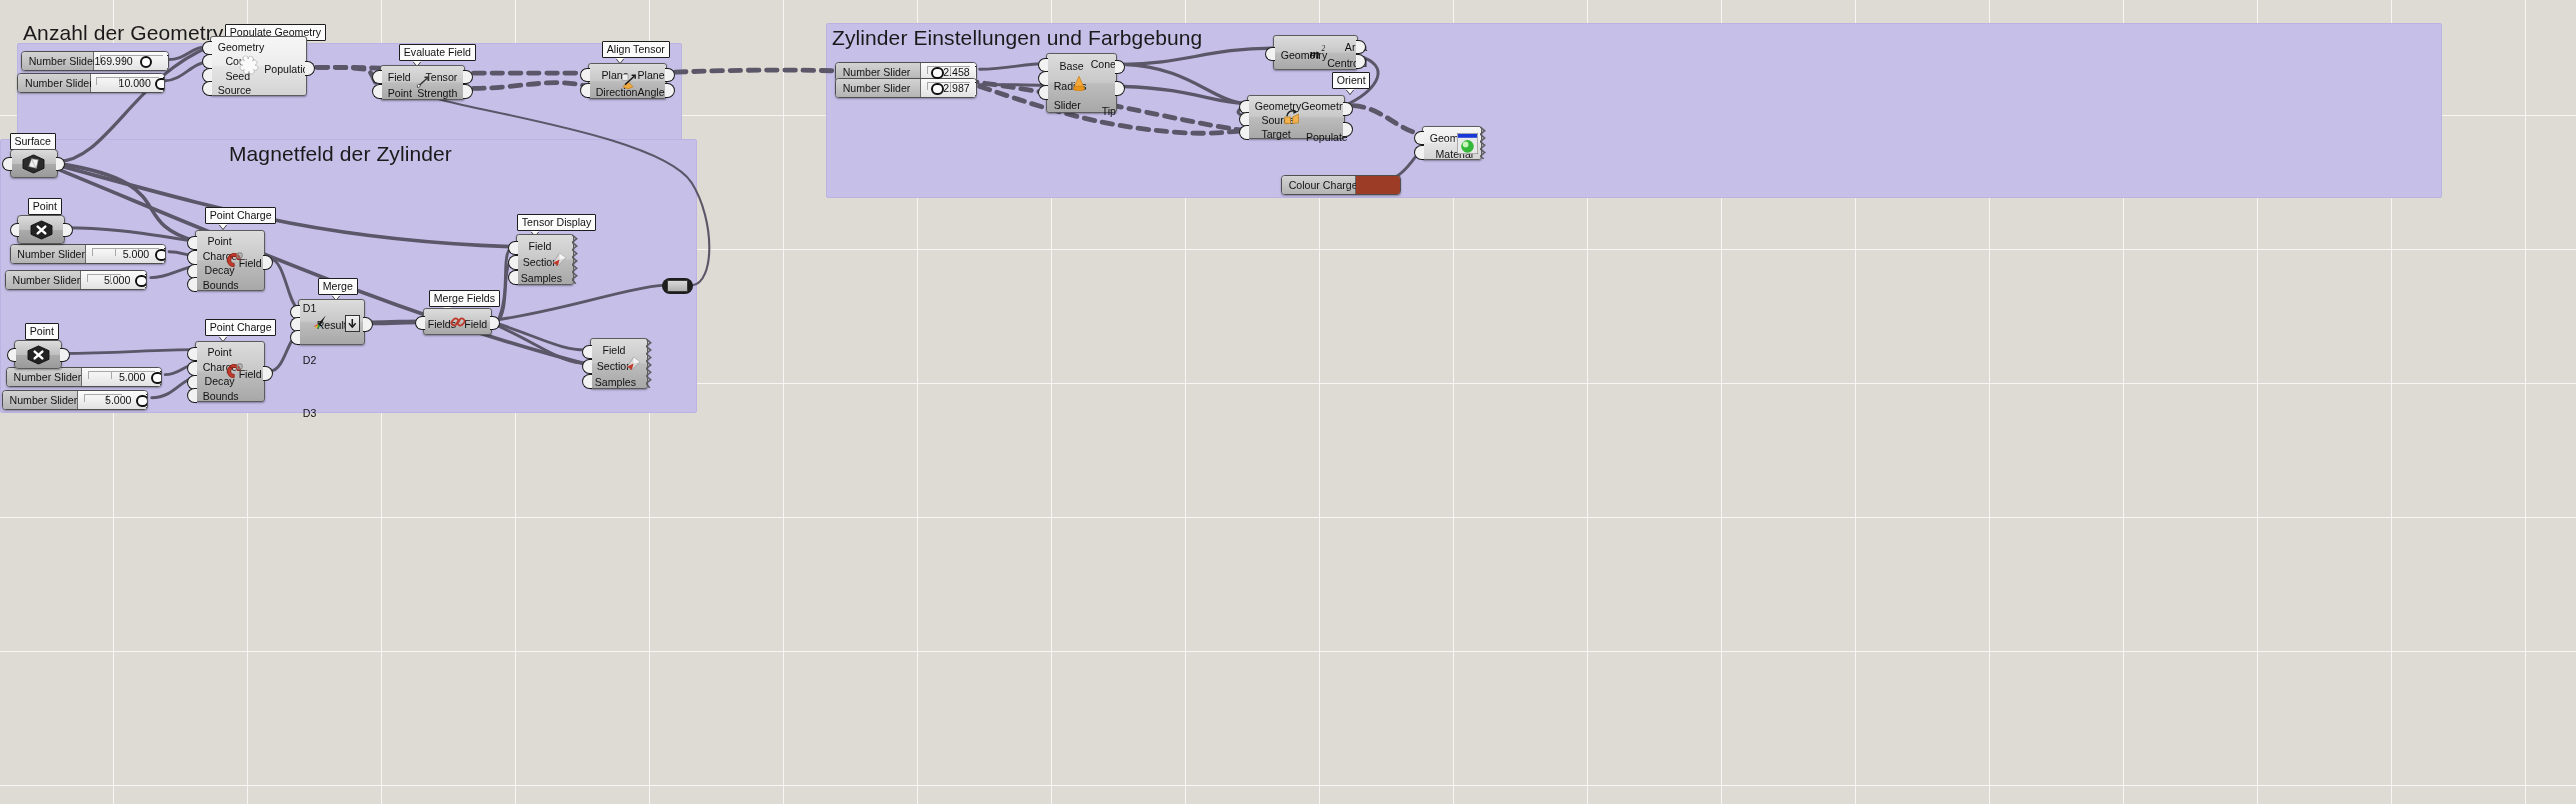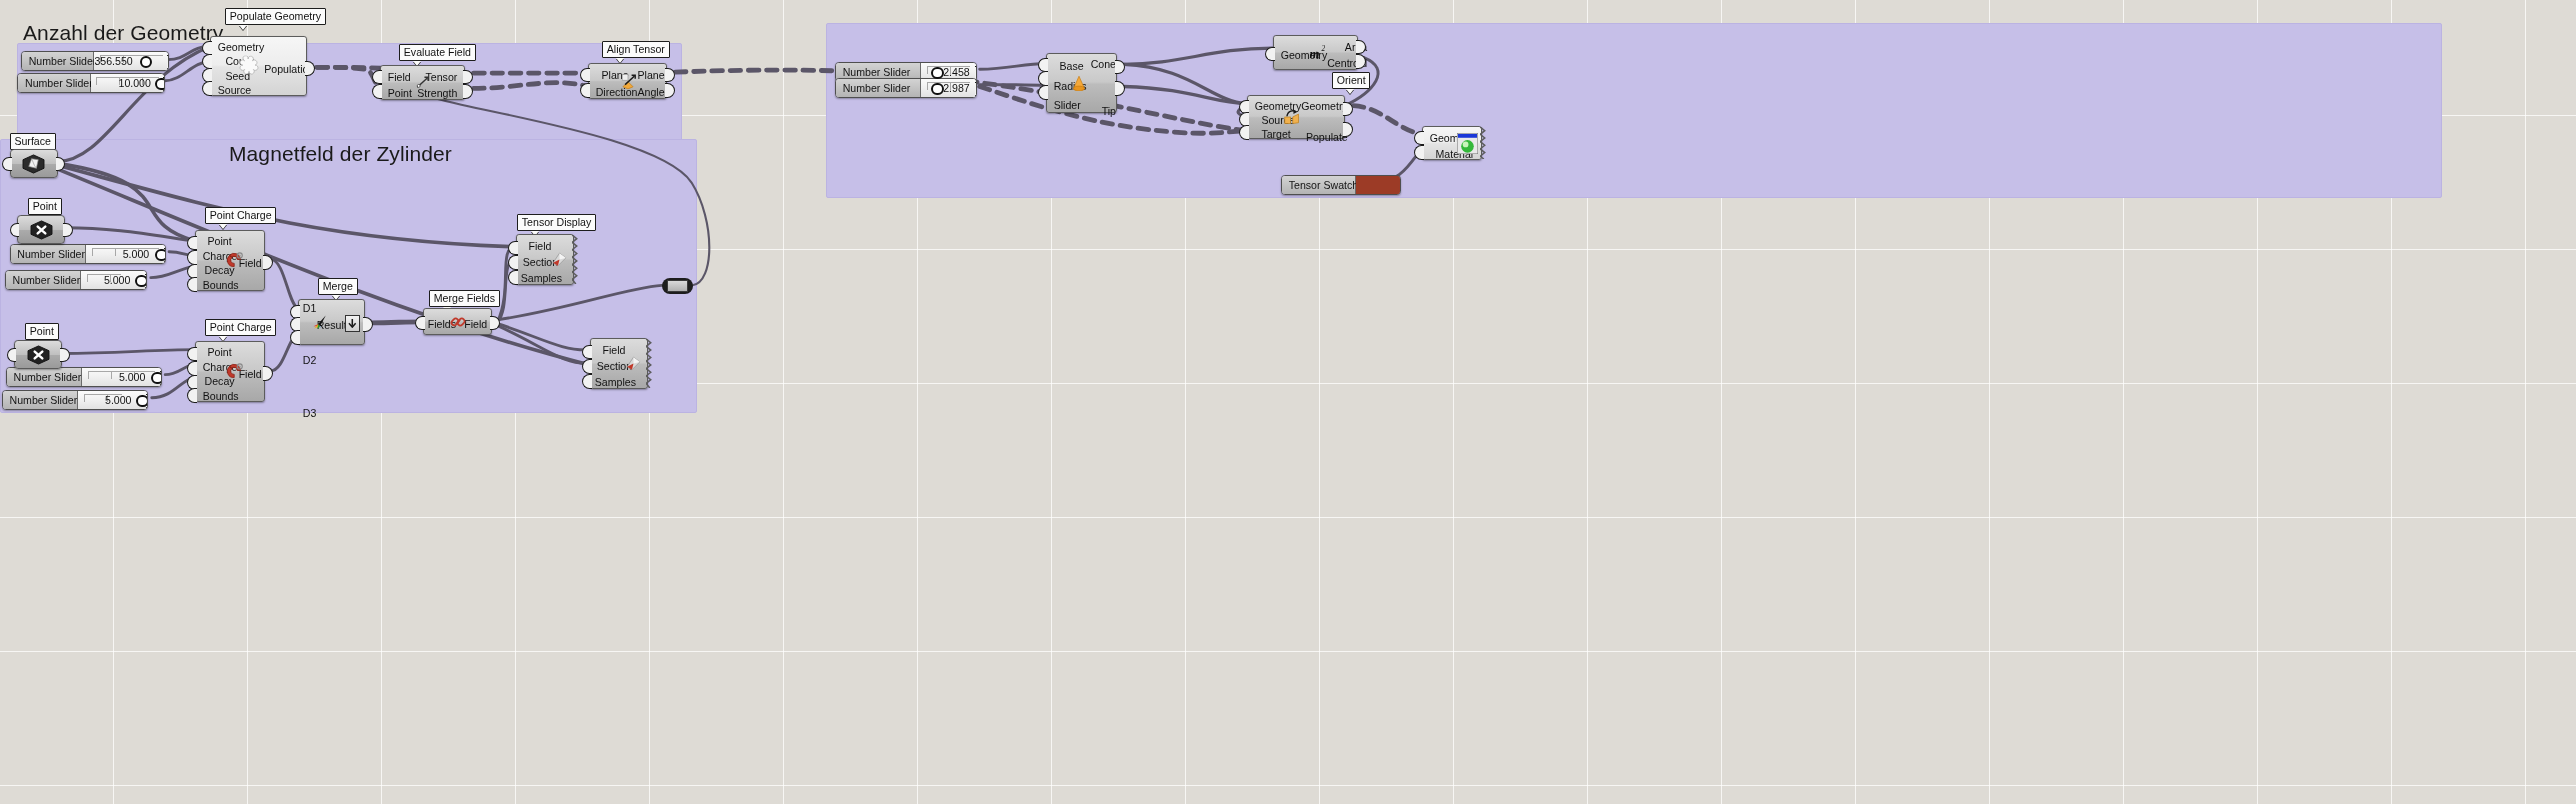--- a/index.html
+++ b/index.html
@@ -150,20 +150,21 @@
 <body>
 
 <div id="canvas">
 
   <div class="grp" style="left:17.3px;top:43px;width:663px;height:147px;"></div>
   <div class="grp" style="left:0px;top:139px;width:695px;height:272px;"></div>
   <div class="grp" style="left:826px;top:23px;width:1614px;height:173px;"></div>
 
   <div class="grp-title" style="left:23px;top:21px;">Anzahl der Geometry</div>
   <div class="grp-title" style="left:229px;top:142px;">Magnetfeld der Zylinder</div>
+  <div class="grp-title" style="left:832px;top:26px;">Zylinder Einstellungen und Farbgebung</div>
 
   <svg class="wires" viewBox="0 0 2682 838" width="2576" height="805">
     <g fill="none" stroke="#5b5668" stroke-linecap="round">
 
       <path d="M175,62 C195,62 198,48 219,48" stroke-width="3"></path>
       <path d="M172,84 C190,84 200,64 219,64" stroke-width="3"></path>
 
       <path d="M60,168 C110,168 140,80 219,48" stroke-width="3.4"></path>
 
       <path d="M60,170 C190,190 130,230 203,251" stroke-width="3.8"></path>
@@ -223,21 +224,21 @@
 
   <div class="relay" style="left:662px;top:278px;">
     <i></i>
   </div>
 
   <div class="slider" style="left:21px;top:51px;width:146px;">
     <div class="lbl" style="width:58px;">Number Slider</div>
     <div class="track">
       <div class="ticks"></div>
       <div class="grip" style="left:61%;"></div>
-      <div class="val" style="padding-right:36px;">356.550</div>
+      <div class="val" style="padding-right:36px;">169.990</div>
     </div>
     <div class="nubr"></div>
   </div>
 
   <div class="slider" style="left:17.3px;top:73px;width:146px;">
     <div class="lbl" style="width:58px;">Number Slider</div>
     <div class="track">
       <div class="ticks"></div>
       <div class="grip" style="left:88%;"></div>
       <div class="val" style="padding-right:13.4px;">10.000</div>
@@ -299,21 +300,21 @@
     <div class="lbl" style="width:61px;">Number Slider</div>
     <div class="track">
       <div class="ticks" style="right:25px;"></div>
       <div class="grip" style="left:84%;"></div>
       <div class="val" style="padding-right:15.4px;">5.000</div>
     </div>
     <div class="nubr"></div>
   </div>
 
   <div class="swatch" style="left:1281px;top:175px;">
-    <div class="lbl" style="width:60px;">Tensor Swatch</div>
+    <div class="lbl" style="width:60px;">Colour Charge</div>
     <div class="chip" style="background:#9c3b26;"></div>
     <div class="nubr" style="right:-8.6px;"></div>
   </div>
 
   <div class="balloon" style="left:9.6px;top:133px;">Surface</div>
   <div class="cap" style="left:9.6px;top:149px;">
     <div class="nub l" style="top:6.7px;"></div>
     <svg width="23" height="20" viewBox="0 0 24 21">
       <polygon points="12,1 23,6 23,15 12,20 1,15 1,6" fill="#2b2b2b" stroke="#111"></polygon>
       <path d="M7,13 L10,5 L17,6 L15,15 Z" fill="#f2f2f2" stroke="#888" stroke-width=".7"></path>
@@ -335,21 +336,21 @@
   <div class="balloon" style="left:25px;top:323px;">Point</div>
   <div class="cap" style="left:14.4px;top:340px;">
     <div class="nub l" style="top:6.7px;"></div>
     <svg width="23" height="20" viewBox="0 0 24 21">
       <polygon points="12,1 23,6 23,15 12,20 1,15 1,6" fill="#222" stroke="#111"></polygon>
       <path d="M8,7 L16,14 M16,7 L8,14" stroke="#fff" stroke-width="2.6" stroke-linecap="round"></path>
     </svg>
     <div class="nub r" style="top:6.7px;"></div>
   </div>
 
-  <div class="balloon" style="left:225px;top:8px;">Populate Geometry</div>
+  <div class="balloon" style="left:225px;top:24px;">Populate Geometry</div>
   <div class="node light" style="left:210px;top:36px;width:97px;height:60px;">
     <div class="ports">
       <div class="pcol in">
         <span class="port">Geometry</span>
         <span class="port" style="margin-left:7.7px;">Count</span>
         <span class="port" style="margin-left:7.7px;">Seed</span>
         <span class="port">Source</span>
       </div>
       <div class="pcol out" style="justify-content:center;">
         <span class="port">Population</span>

